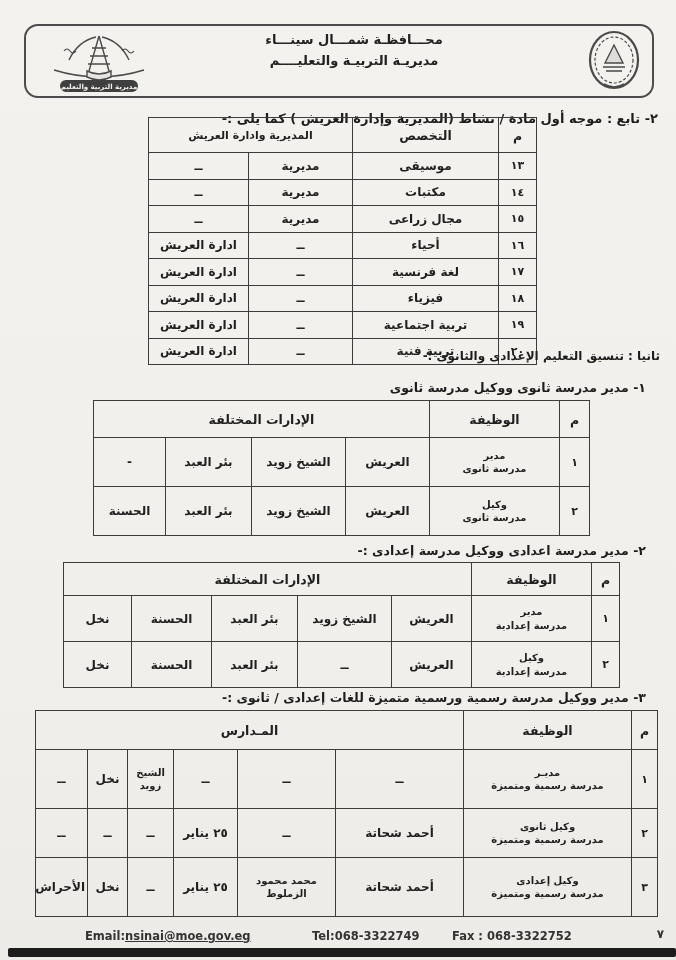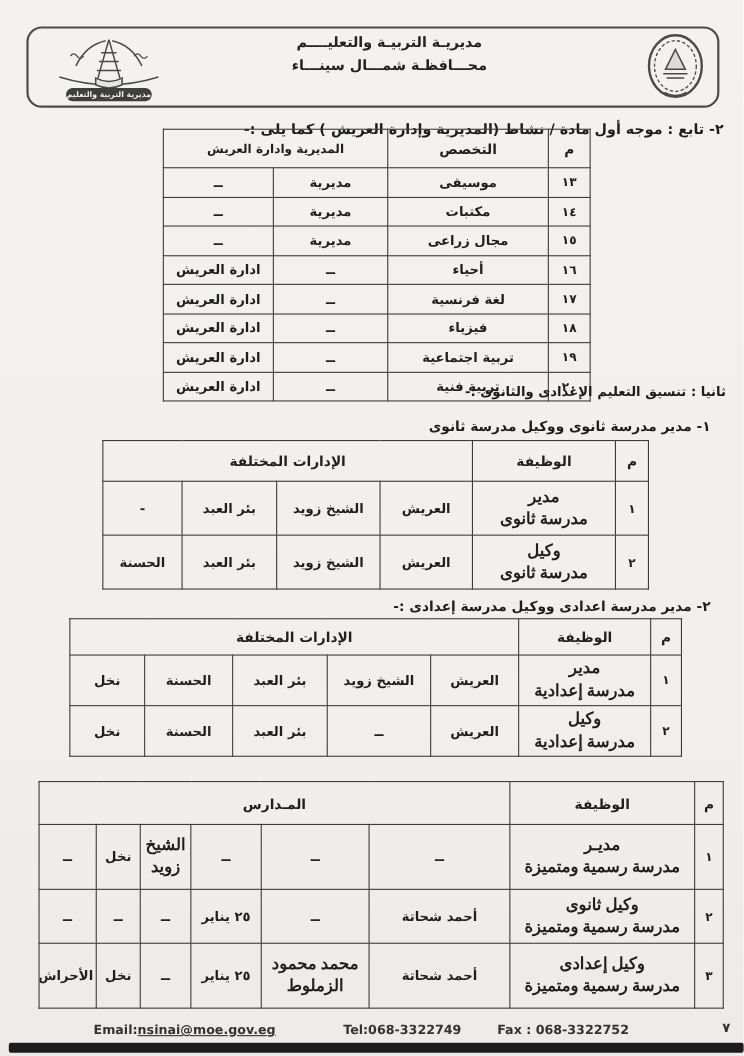--- a/index.html
+++ b/index.html
@@ -36,21 +36,21 @@
   table{
     position:absolute;direction:rtl;border-collapse:collapse;table-layout:fixed;
     font-weight:700;color:#1f1f1f;
   }
   th,td{
     border:1.6px solid #3c3c3c;text-align:center;vertical-align:middle;
     padding:1px 2px;overflow:hidden;
   }
   th{font-size:12.5px;}
   td{font-size:12px;}
-  .job{white-space:pre-line;line-height:1.35;font-size:15px;font-family:Liberation Serif, serif;}
+  .job{white-space:pre-line;line-height:1.35;font-size:10px;}
   .numcol{font-size:11px;}
 
   #t1{top:117px;right:139px;width:388px;}
   #t1 th{height:32px;}
   #t1 td{height:23.5px;}
 
   #t2{top:400px;right:86px;width:496px;}
   #t2 th{height:34px;}
   #t2 td{height:46px;}
 
@@ -88,22 +88,22 @@
         <path d="M91,32 Q82,13 64,9"></path>
         <path d="M26,23 q3,-4 6,0 q3,4 6,0" stroke-width="1.2"></path>
         <path d="M84,23 q3,-4 6,0 q3,4 6,0" stroke-width="1.2"></path>
         <path d="M49,43 q12,6 24,0 v6 q-12,6 -24,0 z" fill="#e7e6e2"></path>
       </g>
       <rect x="22" y="52" width="78" height="12" rx="6" fill="#3f3f3f"></rect>
       <text x="61" y="60.5" text-anchor="middle" font-size="7" fill="#f2f1ed" font-weight="bold">مديرية التربية والتعليم</text>
     </svg>
 
     <div class="header-center">
+      <div>محـــافظـة شمـــال سينـــاء</div>
       <div>مديريـة التربيـة والتعليــــم</div>
-      <div>محـــافظـة شمـــال سينـــاء</div>
     </div>
 
     <svg class="logo-right" width="60" height="66" viewBox="0 0 60 66">
       <g stroke="#4a4a4a" fill="none">
         <ellipse cx="30" cy="32" rx="24" ry="28" stroke-width="2.2"></ellipse>
         <ellipse cx="30" cy="32" rx="19" ry="23" stroke-width="1.2" stroke-dasharray="3,2"></ellipse>
         <path d="M30,17 l9,18 h-18 z" stroke-width="1.4" fill="#dddcd8"></path>
         <path d="M19,39 h22 M22,43 h16" stroke-width="1.4"></path>
         <path d="M20,56 q10,6 20,0" stroke-width="1.6"></path>
       </g>
@@ -249,20 +249,21 @@
 مدرسة إعدادية</td>
           <td>العريش</td>
           <td>ــ</td>
           <td>بئر العبد</td>
           <td>الحسنة</td>
           <td>نخل</td>
         </tr>
   </tbody>
     </table>
 
+  <div class="rtl-line sec-item3">٣- مدير ووكيل مدرسة رسمية ورسمية متميزة للغات إعدادى / ثانوى :-</div>
 
   <table id="t4">
     <colgroup>
         <col style="width:26px">
         <col style="width:168px">
         <col style="width:128px">
         <col style="width:98px">
         <col style="width:64px">
         <col style="width:46px">
         <col style="width:40px">

